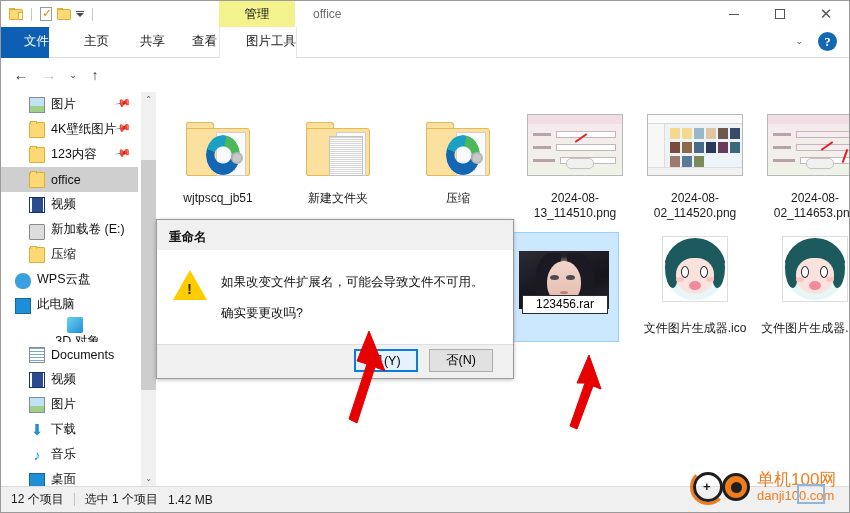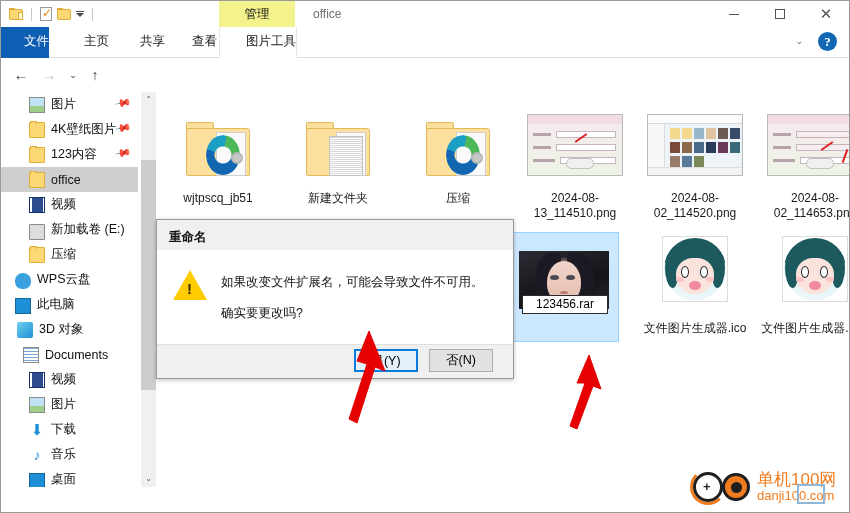--- a/index.html
+++ b/index.html
@@ -328,25 +328,25 @@
         <span class="lbl">压缩</span>
       </div>
       <div class="navitem" style="padding-left:14px;text-align:center;">
         <span class="glyph g-cloud"></span>
         <span class="lbl">WPS云盘</span>
       </div>
       <div class="navitem" style="padding-left:14px;">
         <span class="glyph g-pc"></span>
         <span class="lbl">此电脑</span>
       </div>
-      <div class="navitem" style="padding-left:16px;">
+      <div class="navitem" style="padding-left:16px;flex-direction:column;">
         <span class="glyph g-3d"></span>
         <span class="lbl">3D 对象</span>
       </div>
-      <div class="navitem" style="margin-left:22px;">
+      <div class="navitem" style="padding-left:28px;">
         <span class="glyph g-doc"></span>
         <span class="lbl">Documents</span>
       </div>
       <div class="navitem" style="padding-left:28px;">
         <span class="glyph g-vid"></span>
         <span class="lbl">视频</span>
       </div>
       <div class="navitem" style="padding-left:28px;">
         <span class="glyph g-pic"></span>
         <span class="lbl">图片</span>
@@ -540,20 +540,26 @@
     </div>
   </div>
 
   <svg class="arrow" style="left:330px;top:330px;" width="80" height="100" viewBox="0 0 80 100">
     <polygon points="38,0 54,40 44,36 26,92 18,88 36,33 26,30" fill="#e60000" stroke="#e60000" stroke-width="1"></polygon>
   </svg>
   <svg class="arrow" style="left:550px;top:352px;" width="70" height="80" viewBox="0 0 70 80">
     <polygon points="38,2 50,36 42,33 26,76 19,73 34,30 26,30" fill="#e60000" stroke="#e60000" stroke-width="1"></polygon>
   </svg>
 
+  <div class="statusbar">
+    <span class="st s1">12 个项目</span>
+    <span class="vsep"></span>
+    <span class="st s2">选中 1 个项目</span>
+    <span class="st s3">1.42 MB</span>
+  </div>
 
   <div class="wmark">
     <div class="orbit"></div>
     <div class="ring1"></div>
     <div class="plus">+</div>
     <div class="dot"></div>
     <div class="dotin"></div>
     <div class="t1">单机100网</div>
     <div class="t2">danji100.com</div>
     <div class="sq"></div>

